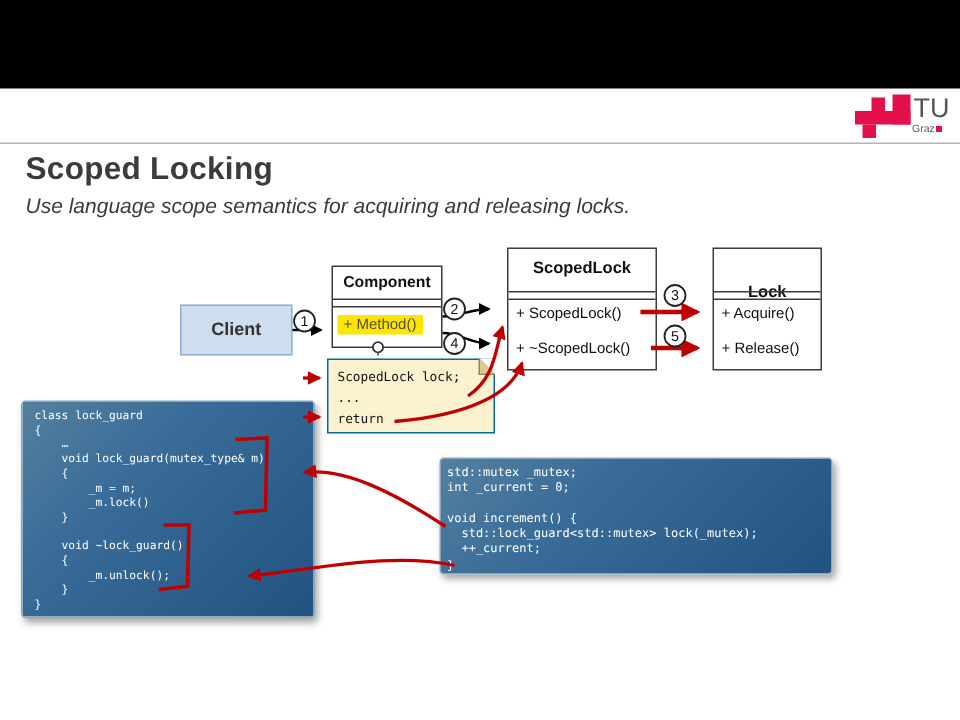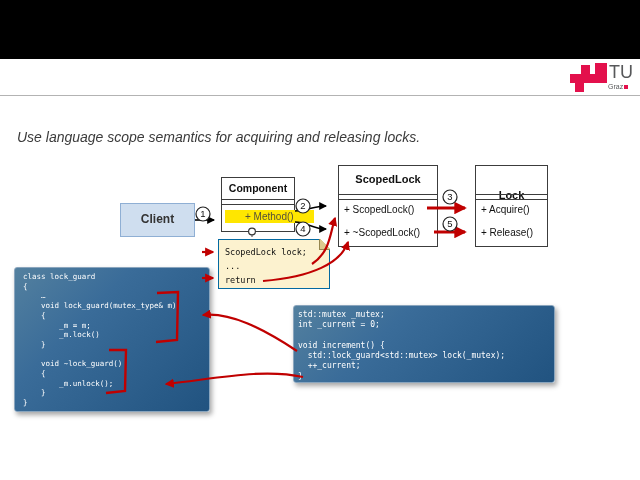--- a/index.html
+++ b/index.html
@@ -20,21 +20,21 @@
   .uml{position:absolute;background:#fff;border:1.4px solid #3c3c3c;box-sizing:border-box;}
   .uml .t{position:absolute;left:0;right:0;text-align:center;font-weight:bold;color:#111;}
   .uml .sep{position:absolute;left:0;right:0;height:1px;background:#3c3c3c;}
   .uml .op{position:absolute;left:5px;font-size:10px;color:#111;white-space:nowrap;}
   .client{left:120px;top:144px;width:75px;height:34px;background:#cfdeef;border:1.4px solid #8fafd4;}
   .client .t{top:8px;font-size:12px;color:#333;}
   .component{left:221px;top:118px;width:74px;height:55px;}
   .scopedlock{left:338px;top:106px;width:100px;height:82px;}
   .lockbox{left:475px;top:106px;width:73px;height:82px;}
   .method-hl{position:absolute;left:3px;top:32px;background:#ffe600;color:#55503a;
-             font-size:10px;padding:1px 20px;white-space:nowrap;}
+             font-size:10px;padding:1px 4px;white-space:nowrap;}
 
   
   .note{position:absolute;left:218px;top:180px;width:112px;height:50px;background:#fcf2cf;
         border:1px solid #0369a1;box-sizing:border-box;}
   .note .fold{position:absolute;top:-1px;right:-1px;width:11px;height:11px;
         background:linear-gradient(to bottom left,#fff 0 49%,#dcca8e 50% 100%);
         border-left:1px solid #96864f;border-bottom:1px solid #96864f;box-sizing:border-box;}
   .note pre{margin:0;padding:5px 0 0 6px;font-family:"DejaVu Sans Mono",monospace;
         font-size:8.5px;line-height:14px;color:#111;}
 
@@ -59,20 +59,21 @@
 
     <div>
       <div class="logo-px" style="left:570px;top:15px;width:37px;height:9px;"></div>
       <div class="logo-px" style="left:581px;top:6px;width:9px;height:9px;"></div>
       <div class="logo-px" style="left:595px;top:4px;width:12px;height:20px;"></div>
       <div class="logo-px" style="left:575px;top:24px;width:9px;height:9px;"></div>
       <div class="logo-tu">TU</div>
       <div class="logo-graz"><span>Graz</span><span class="logo-dot"></span></div>
     </div>
     <div class="rule"></div>
+    <div class="title">Scoped Locking</div>
     <div class="subtitle">Use language scope semantics for acquiring and releasing locks.</div>
 
     <div class="uml client">
       <div class="t">Client</div>
     </div>
 
     <div class="uml component">
       <div class="t" style="top:4px;font-size:10.5px;text-align:center;">Component</div>
       <div class="sep" style="top:21px;"></div>
       <div class="sep" style="top:26px;"></div>

